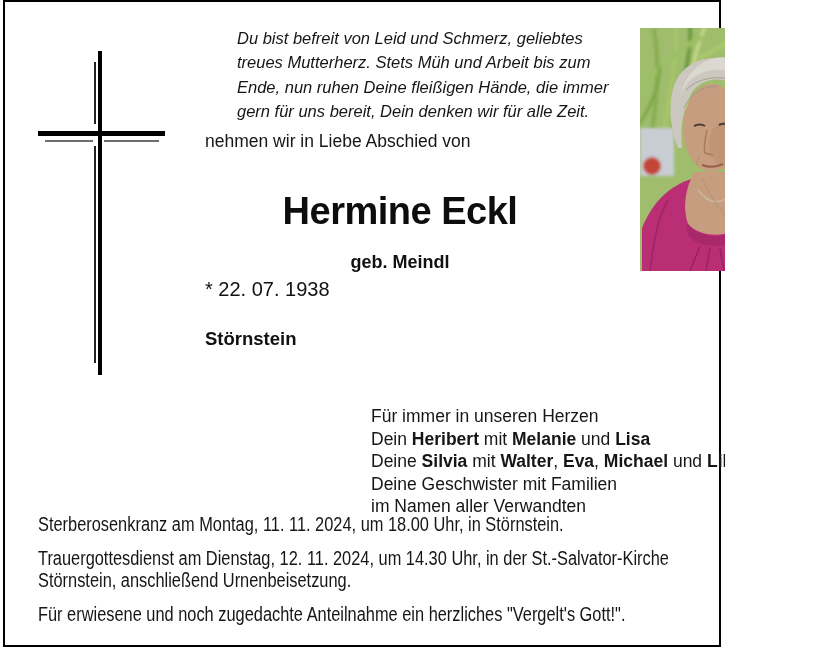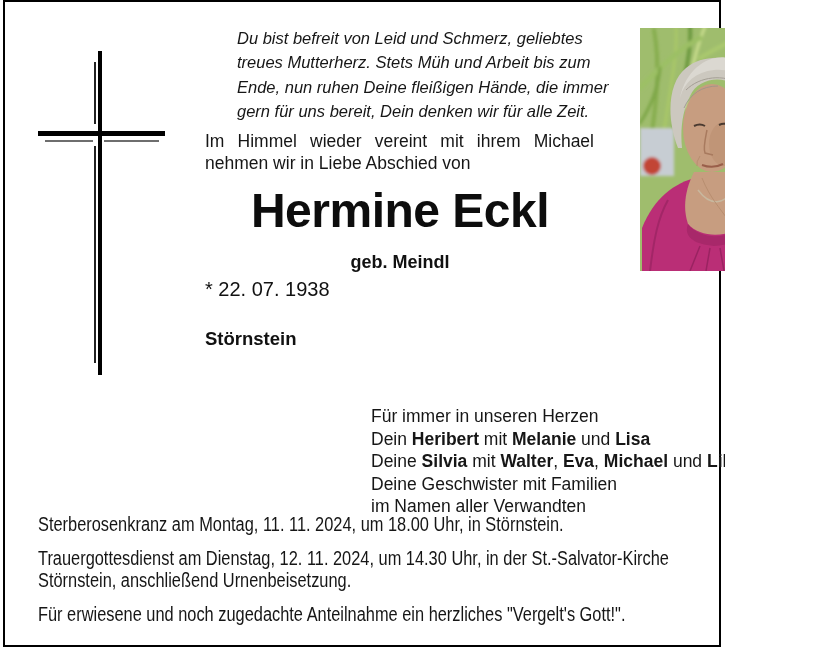--- a/index.html
+++ b/index.html
@@ -34,21 +34,21 @@
     font-style: italic; font-weight: bold; font-weight: normal;
     color: #161616; white-space: nowrap;
   }
   .intro {
     position: absolute; left: 205px; top: 131px; width: 389px;
     font-size: 17.5px; line-height: 21.8px; color: #161616;
   }
   .intro .justify { text-align: justify; text-align-last: justify; }
   .name {
     position: absolute; left: 205px; top: 186px; width: 390px;
-    font-size: 48px; line-height: 50px; font-weight: bold;
+    font-size: 38px; line-height: 50px; font-weight: bold;
     text-align: center; letter-spacing: -0.5px; color: #0d0d0d;
     white-space: nowrap;
   }
   .maiden {
     position: absolute; left: 205px; top: 251px; width: 390px;
     font-size: 18px; line-height: 22px; font-weight: bold; text-align: center;
   }
   .dates {
     position: absolute; left: 205px; top: 278px; width: 390px;
     display: flex; gap: 56px;
@@ -94,21 +94,20 @@
   </div>
 
   <div class="verse">
     <div>Du bist befreit von Leid und Schmerz, geliebtes</div>
     <div>treues Mutterherz. Stets Müh und Arbeit bis zum</div>
     <div>Ende, nun ruhen Deine fleißigen Hände, die immer</div>
     <div>gern für uns bereit, Dein denken wir für alle Zeit.</div>
   </div>
 
   <div class="intro">
-    <div class="justify">Im Himmel wieder vereint mit ihrem Michael</div>
     <div>nehmen wir in Liebe Abschied von</div>
   </div>
 
   <div class="name">Hermine Eckl</div>
   <div class="maiden">geb. Meindl</div>
   <div class="dates">
     <span>* 22. 07. 1938</span>
   </div>
   <div class="place">Störnstein</div>
 

